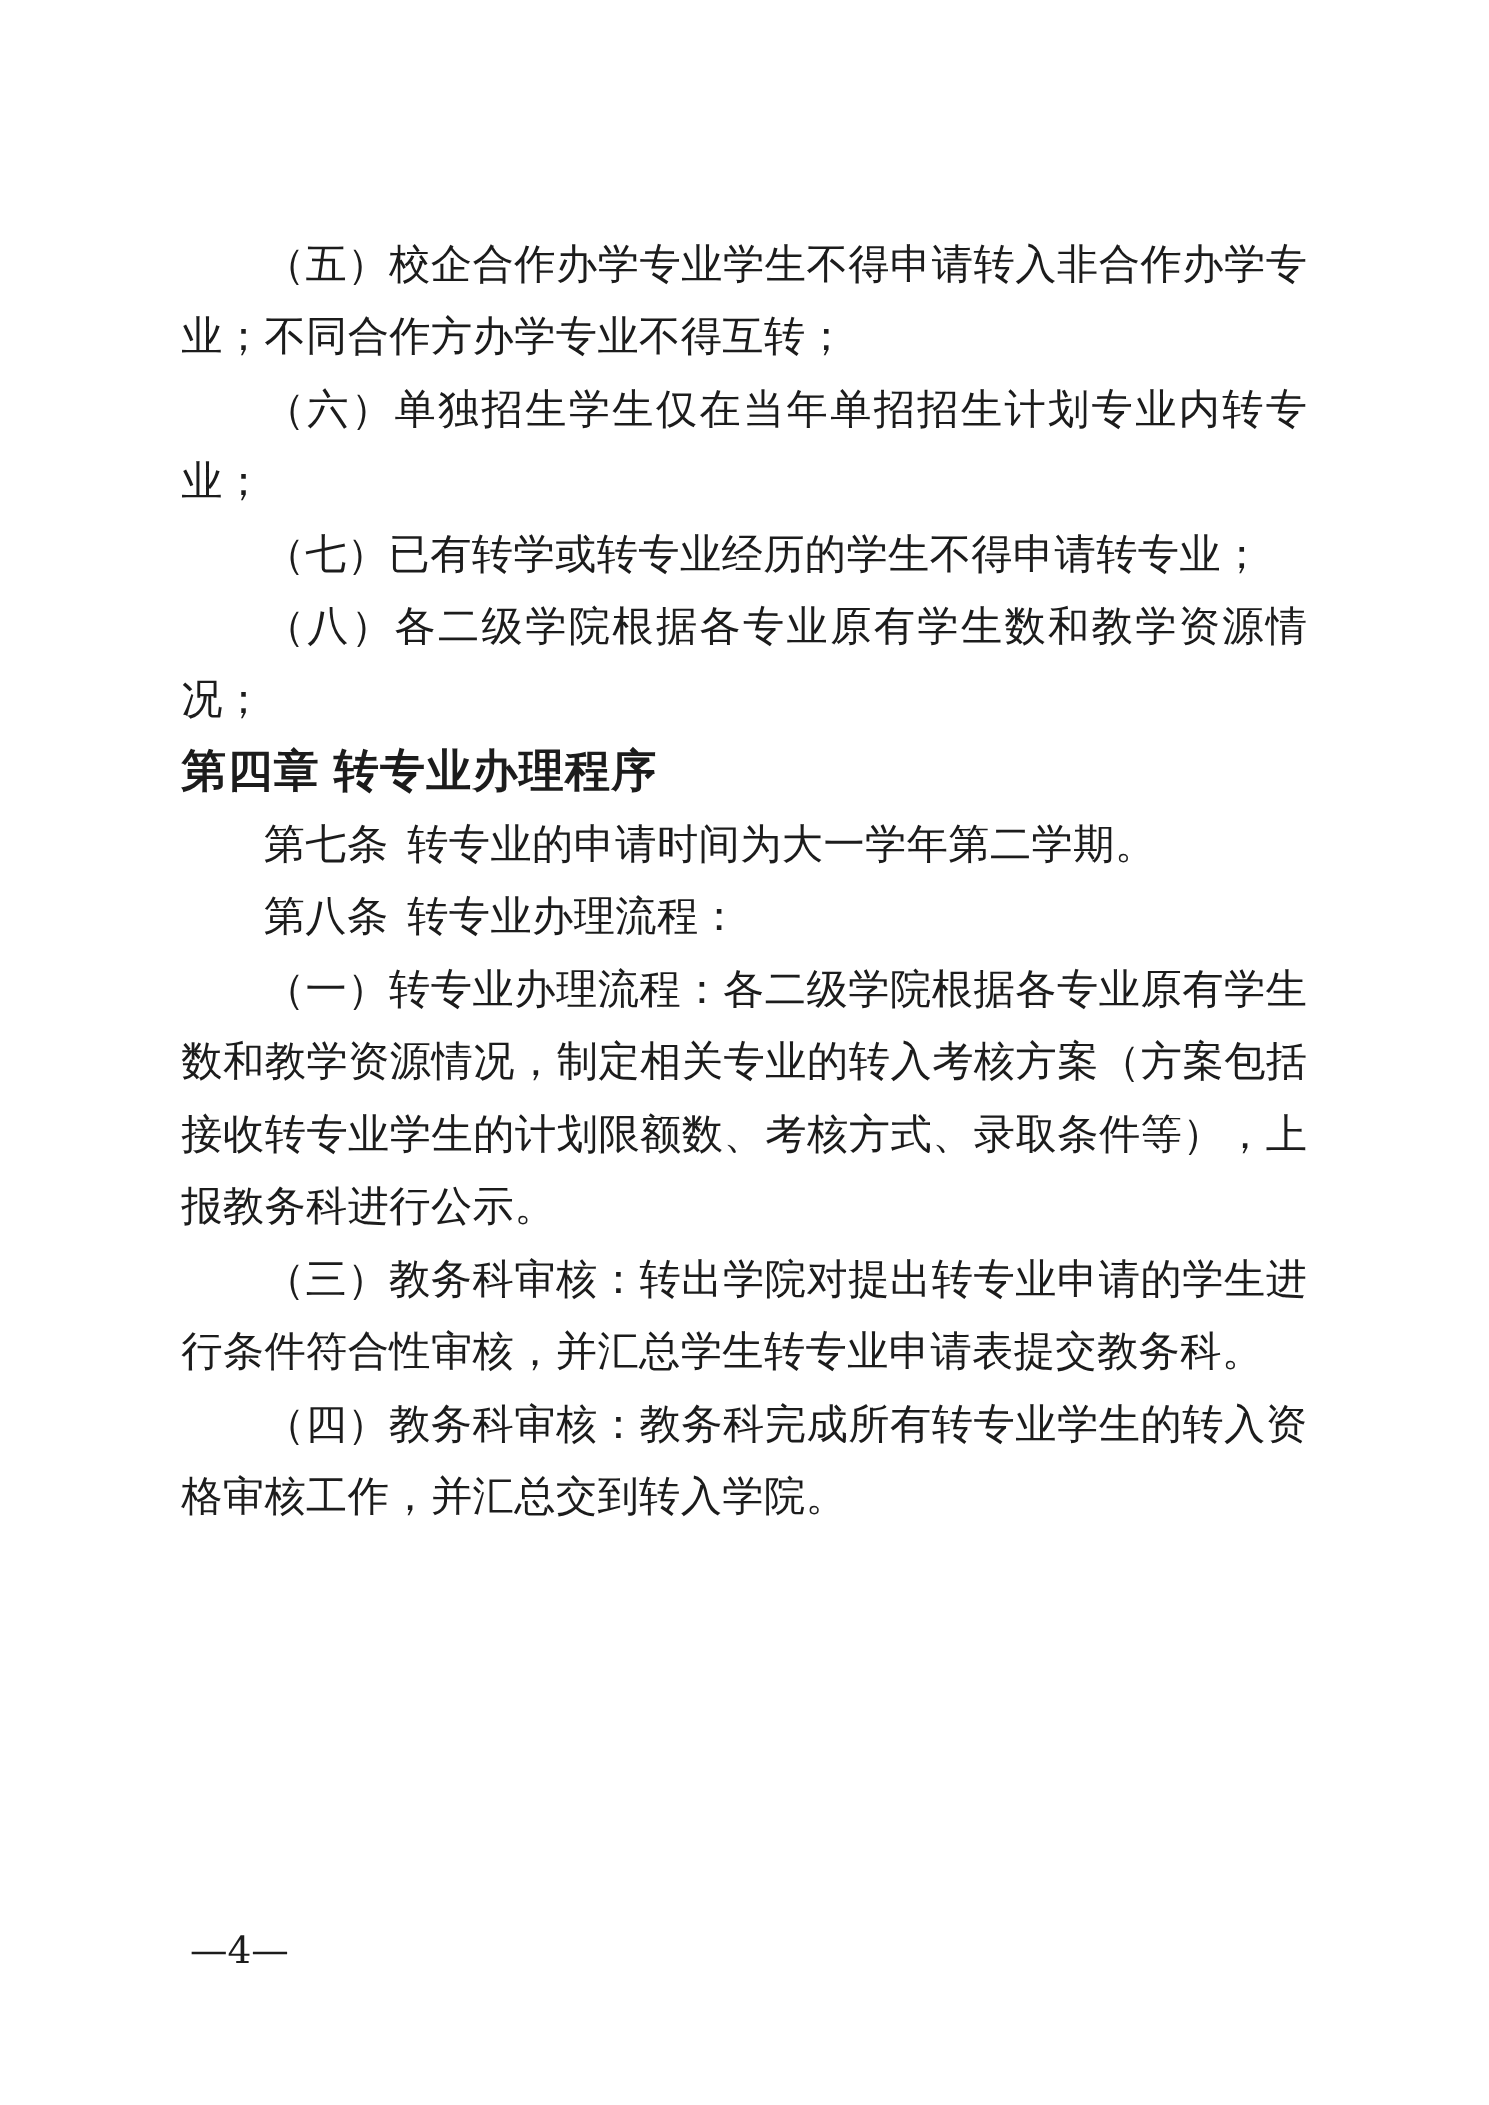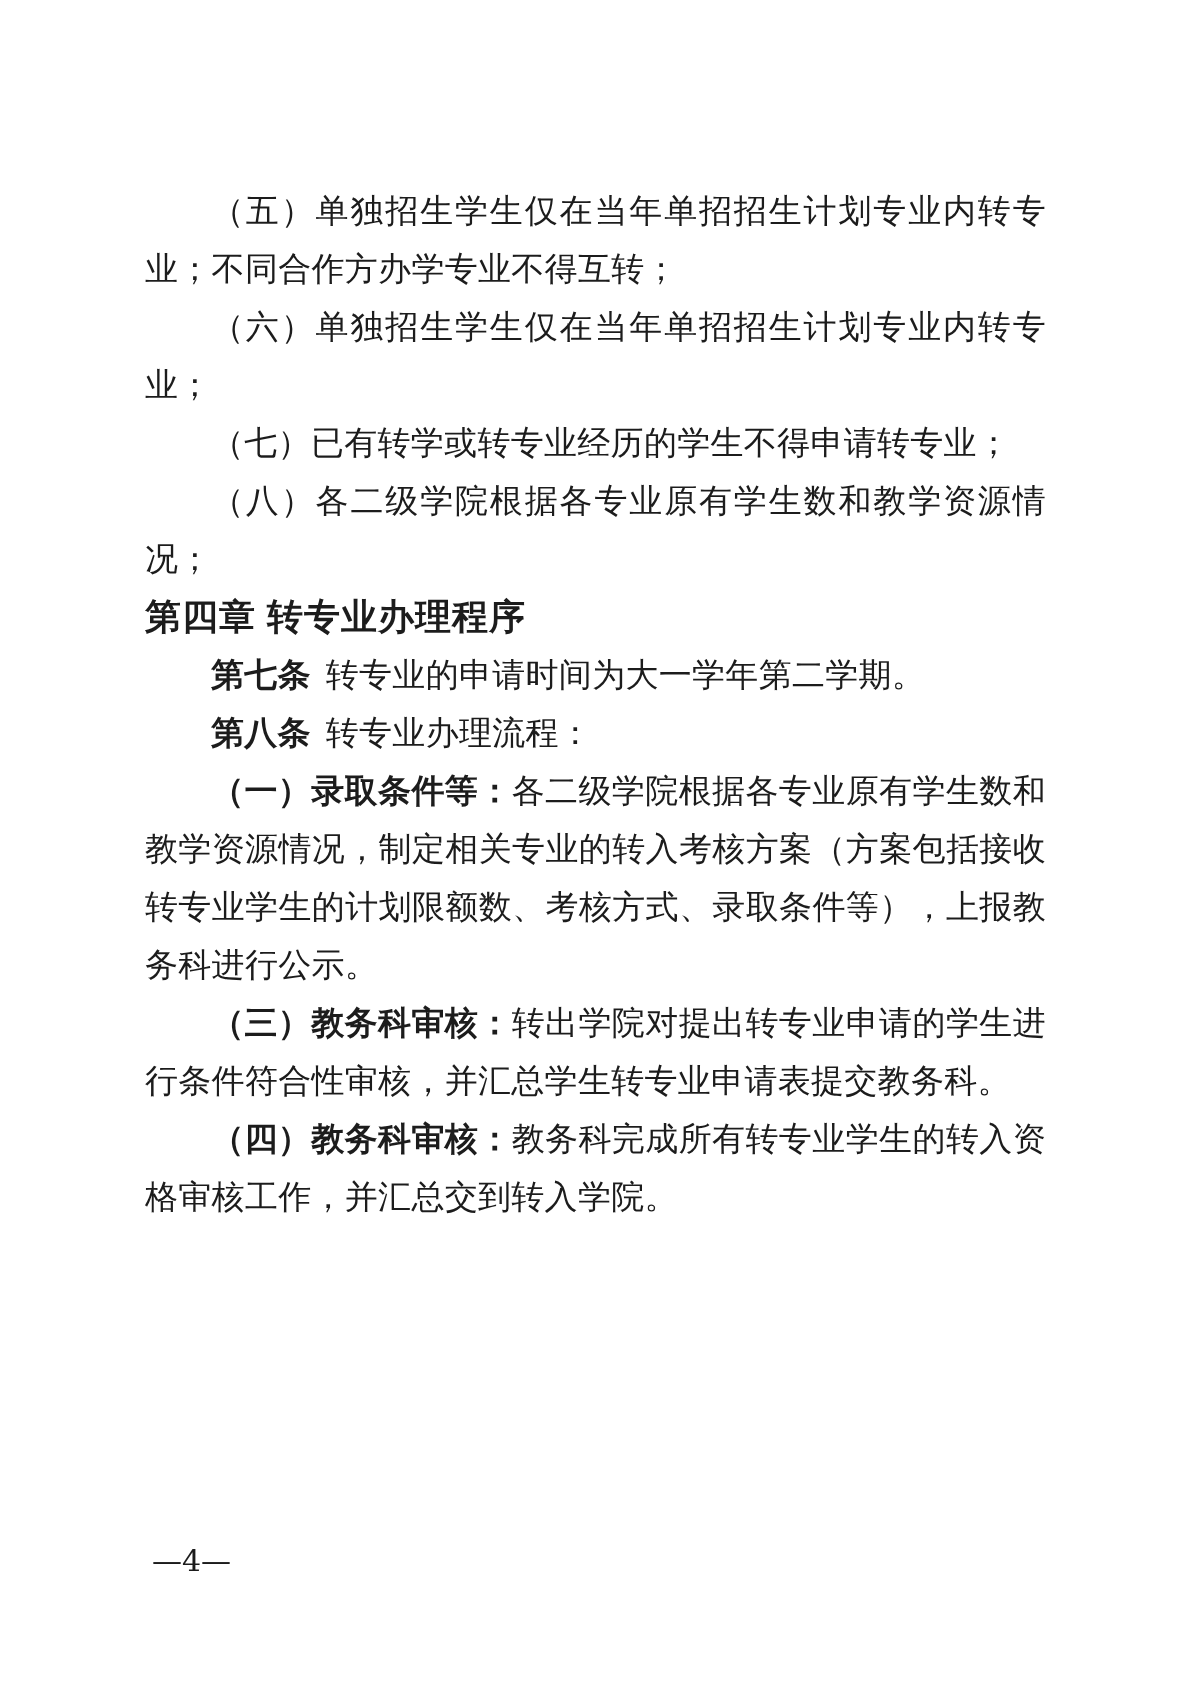--- a/index.html
+++ b/index.html
@@ -24,21 +24,21 @@
     font-size: 33px;
     line-height: 58px;
     text-align: justify;
     letter-spacing: 0.3px;
   }
   .para {
     margin: 0;
     text-indent: 2em;
   }
   .bold {
-    font-weight: bold;
+    font-weight: normal;
   }
   .article-label {
     margin-right: 0.45em;
   }
   .chapter {
     margin: 0;
     font-size: 36px;
     font-weight: bold;
     text-align: left;
     text-indent: 0;
@@ -55,41 +55,41 @@
     color: #1c1c1c;
     letter-spacing: 0px;
   }
 </style>
 </head>
 <body>
 
 <div class="page">
   <main class="content">
 
-    <p class="para">（五）单独招生学生仅在当年单招招生计划专业内转专业；不同合作方办学专业不得互转；</p>
+    <p class="para">（五）校企合作办学专业学生不得申请转入非合作办学专业；不同合作方办学专业不得互转；</p>
 
     <p class="para">（六）单独招生学生仅在当年单招招生计划专业内转专业；</p>
 
     <p class="para">（七）已有转学或转专业经历的学生不得申请转专业；</p>
 
     <p class="para">（八）各二级学院根据各专业原有学生数和教学资源情况；</p>
 
 
     <h2 class="chapter">第四章 转专业办理程序</h2>
 
     <p class="para">
       <span class="bold article-label">第七条</span><span>转专业的申请时间为大一学年第二学期。</span>
     </p>
 
     <p class="para">
       <span class="bold article-label">第八条</span><span>转专业办理流程：</span>
     </p>
 
     <p class="para">
-      <span class="bold">（一）录取条件等：</span><span>各二级学院根据各专业原有学生数和教学资源情况，制定相关专业的转入考核方案（方案包括接收转专业学生的计划限额数、考核方式、录取条件等），上报教务科进行公示。</span>
+      <span class="bold">（一）转专业办理流程：</span><span>各二级学院根据各专业原有学生数和教学资源情况，制定相关专业的转入考核方案（方案包括接收转专业学生的计划限额数、考核方式、录取条件等），上报教务科进行公示。</span>
     </p>
 
 
     <p class="para">
       <span class="bold">（三）教务科审核：</span><span>转出学院对提出转专业申请的学生进行条件符合性审核，并汇总学生转专业申请表提交教务科。</span>
     </p>
 
     <p class="para">
       <span class="bold">（四）教务科审核：</span><span>教务科完成所有转专业学生的转入资格审核工作，并汇总交到转入学院。</span>
     </p>

